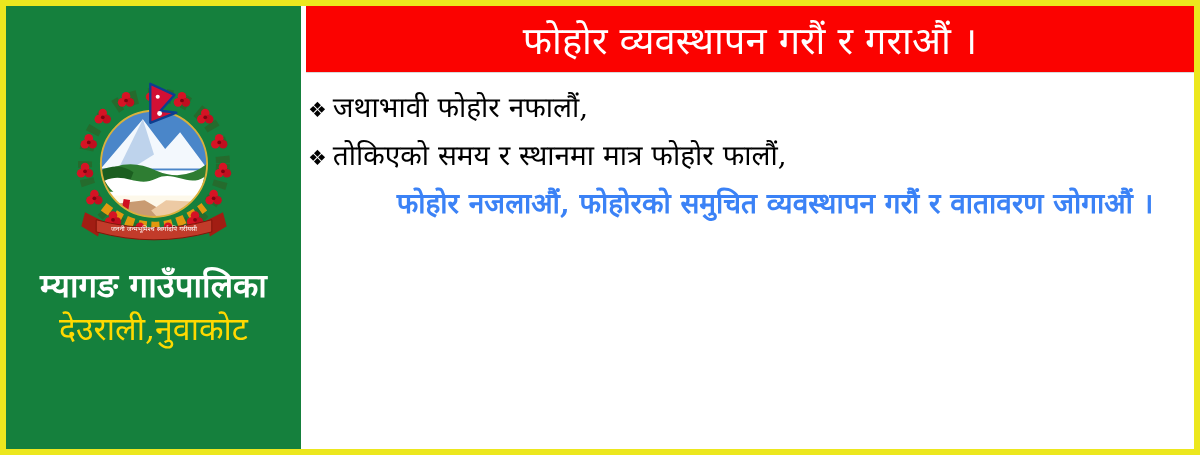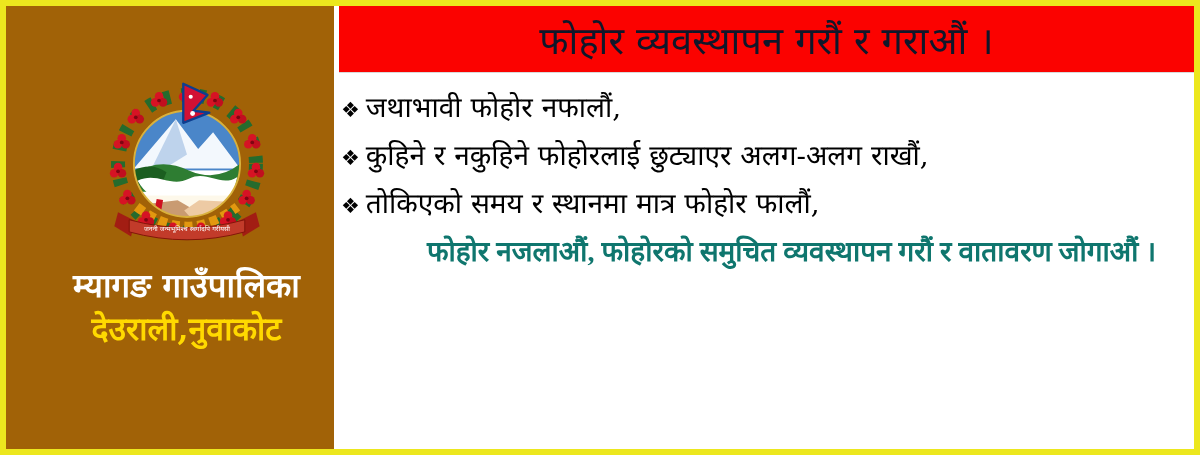--- a/index.html
+++ b/index.html
@@ -4,46 +4,46 @@
 <style>
   html,body{margin:0;padding:0;background:#fff;}
   .frame{
     width:1200px;height:455px;box-sizing:border-box;
     border:6px solid #ece71e;
     display:flex;background:#ffffff;
     font-family:"DejaVu Serif", serif;
     overflow:hidden;
   }
   .sidebar{
-    width:295px;flex-shrink:0;background:#a16207;
-    display:flex;flex-direction:column;align-items:center;padding-left:33px;
+    width:295px;flex-shrink:0;background:#15803d;
+    display:flex;flex-direction:column;align-items:center;
   }
   .logo-wrap{margin-top:74px;line-height:0;}
   .muni-name{
     color:#ffffff;font-weight:bold;font-size:33px;line-height:44px;
     margin-top:20px;white-space:nowrap;text-align:center;
   }
   .muni-address{
-    color:#ffd900;font-weight:bold;font-size:32px;line-height:42px;
+    color:#ffd900;font-weight:normal;font-size:32px;line-height:42px;
     white-space:nowrap;text-align:center;
   }
   .main{flex:1;display:flex;flex-direction:column;min-width:0;background:#ffffff;}
   .header-band{
     height:66px;margin-left:5px;background:#fb0200;
-    color:#0f172a;display:flex;align-items:center;justify-content:center;
+    color:#ffffff;display:flex;align-items:center;justify-content:center;
     font-size:38px;white-space:nowrap;box-shadow:0 1px 0 #d9d9d9;
   }
   .bullets{padding:13px 6px 0 7px;}
   .bullet-line{
     font-size:28px;line-height:45px;color:#000;white-space:nowrap;
   }
   .glyph{font-size:21px;margin-right:6px;color:#000;}
   .footer-line{
-    font-weight:bold;font-size:28px;line-height:46px;color:#0f766e;
-    text-align:center;padding-left:55px;white-space:nowrap;font-family:Liberation Serif, serif;
+    font-weight:bold;font-size:28px;line-height:46px;color:#3b82f6;
+    text-align:center;padding-left:55px;white-space:nowrap;
   }
 </style>
 </head>
 <body>
 
 <div class="frame">
 
   <div class="sidebar">
     <div class="logo-wrap">
       <svg width="168" height="164" viewBox="0 -2 180 176">
@@ -117,23 +117,20 @@
   <div class="main">
     <div class="header-band">
       <span>फोहोर व्यवस्थापन गरौं र गराऔं ।</span>
     </div>
 
     <div class="bullets">
       <div class="bullet-line">
         <span class="glyph">❖</span><span>जथाभावी फोहोर नफालौं,</span>
       </div>
       <div class="bullet-line">
-        <span class="glyph">❖</span><span>कुहिने र नकुहिने फोहोरलाई छुट्याएर अलग-अलग राखौं,</span>
-      </div>
-      <div class="bullet-line">
         <span class="glyph">❖</span><span>तोकिएको समय र स्थानमा मात्र फोहोर फालौं,</span>
       </div>
     </div>
 
     <div class="footer-line">फोहोर नजलाऔं, फोहोरको समुचित व्यवस्थापन गरौं र वातावरण जोगाऔं ।</div>
   </div>
 
 </div>
 
 </body></html>

